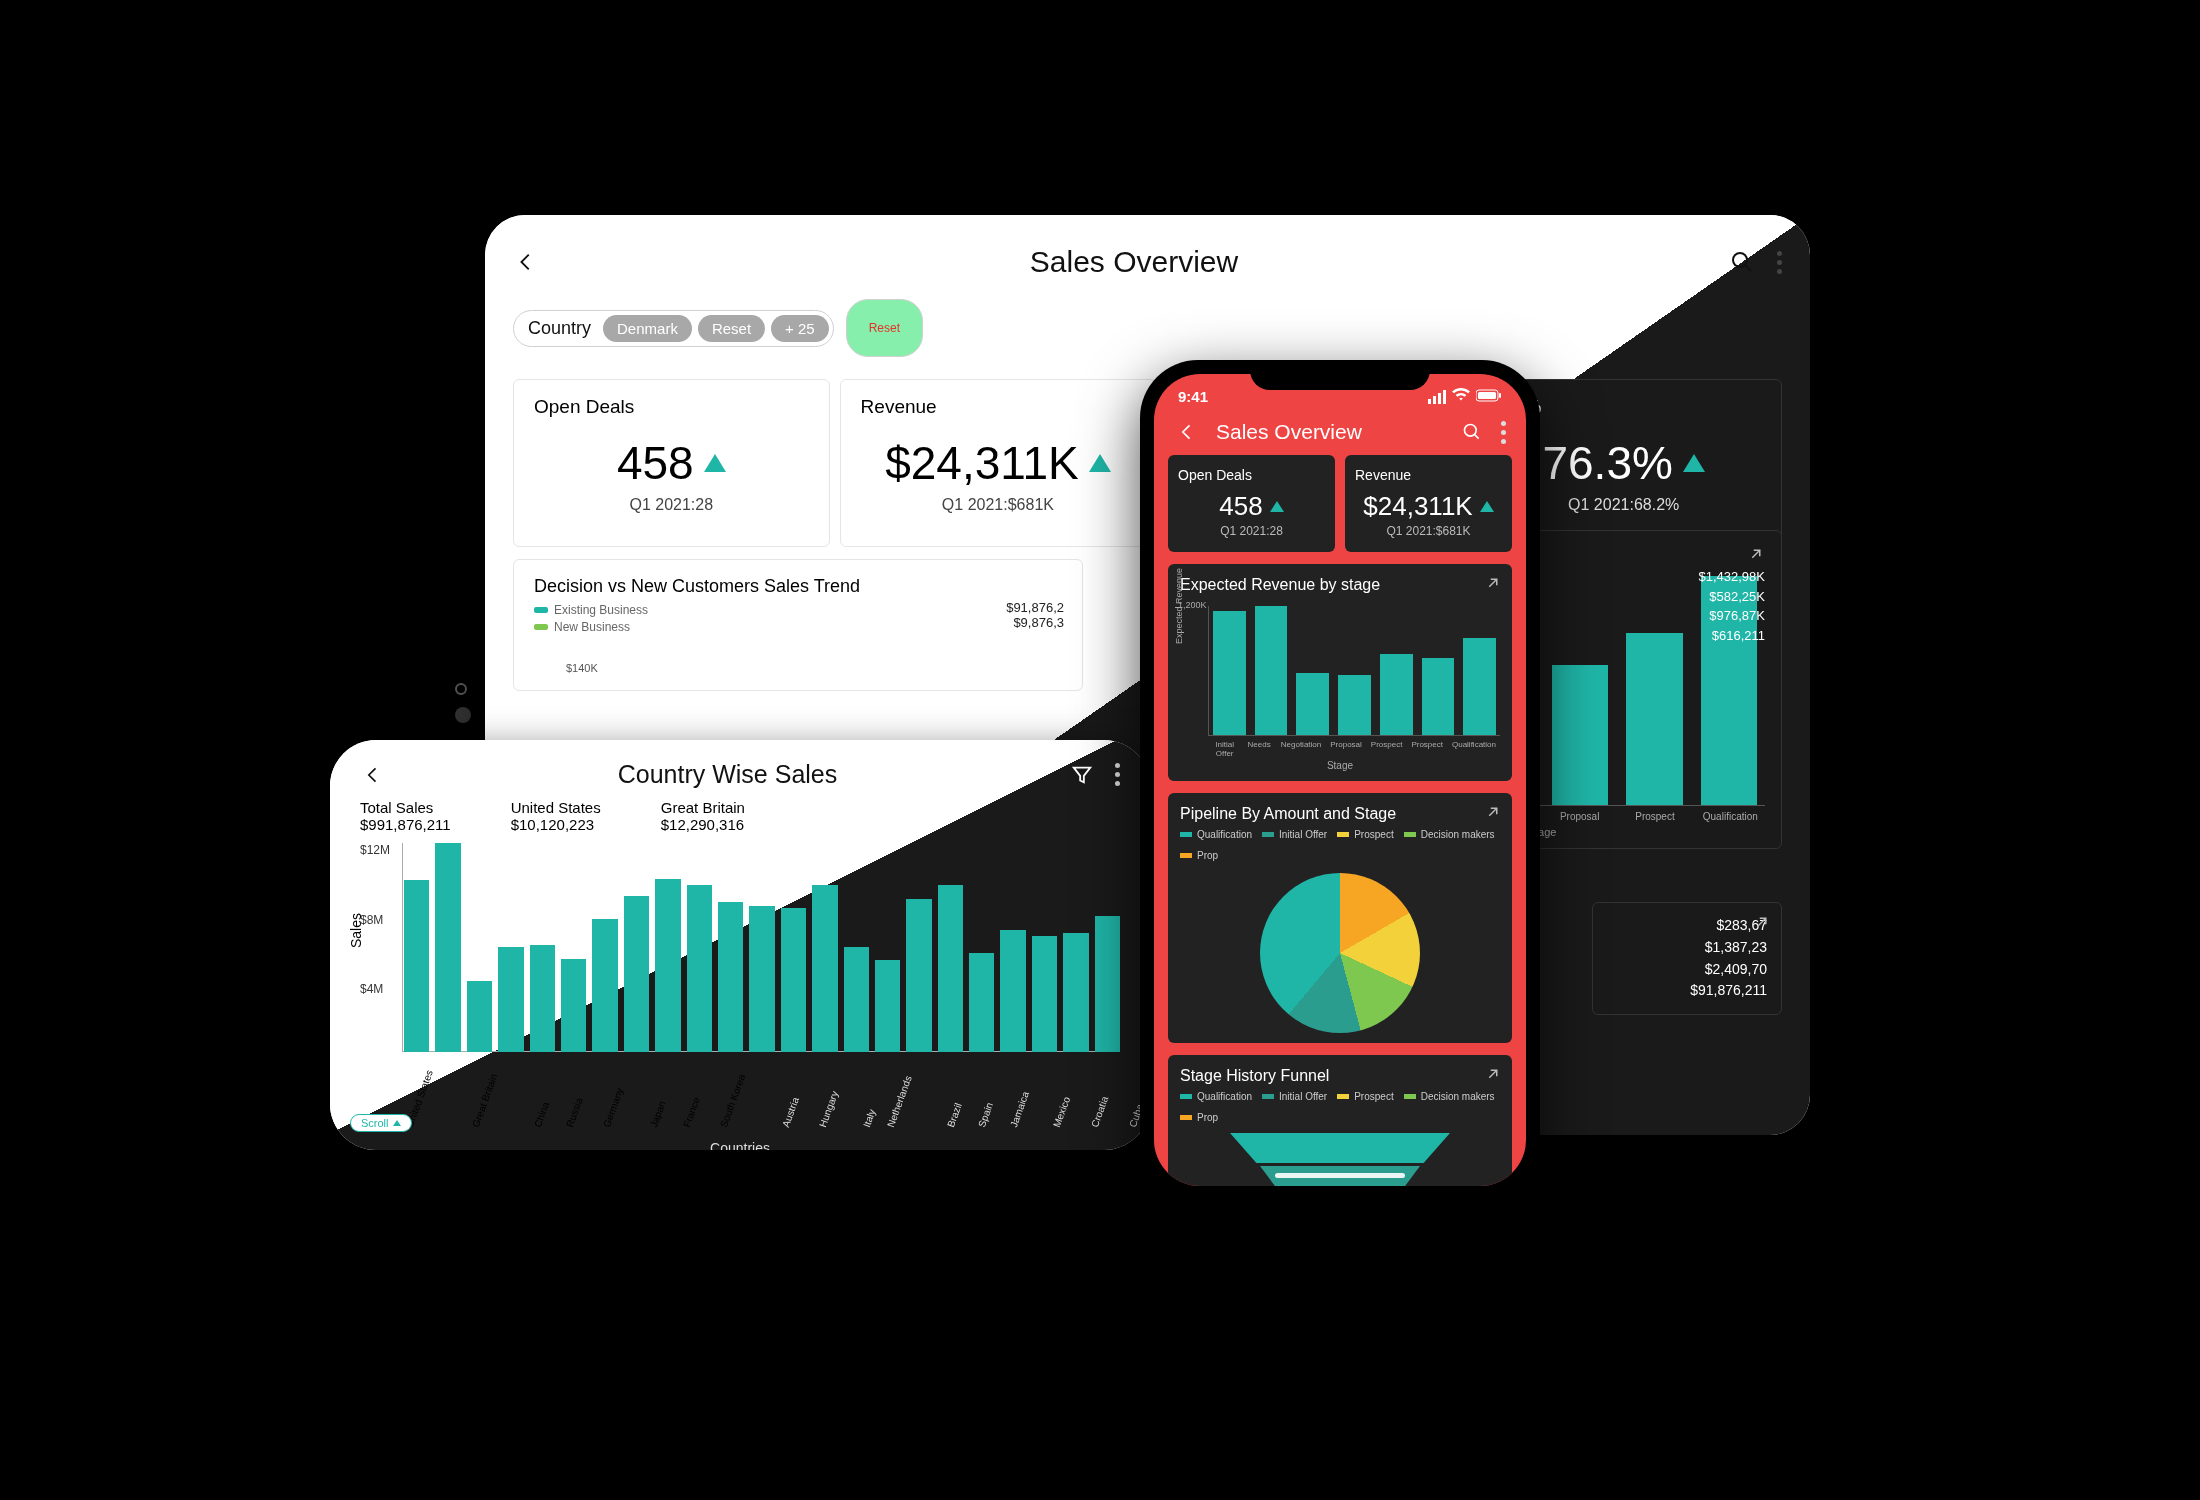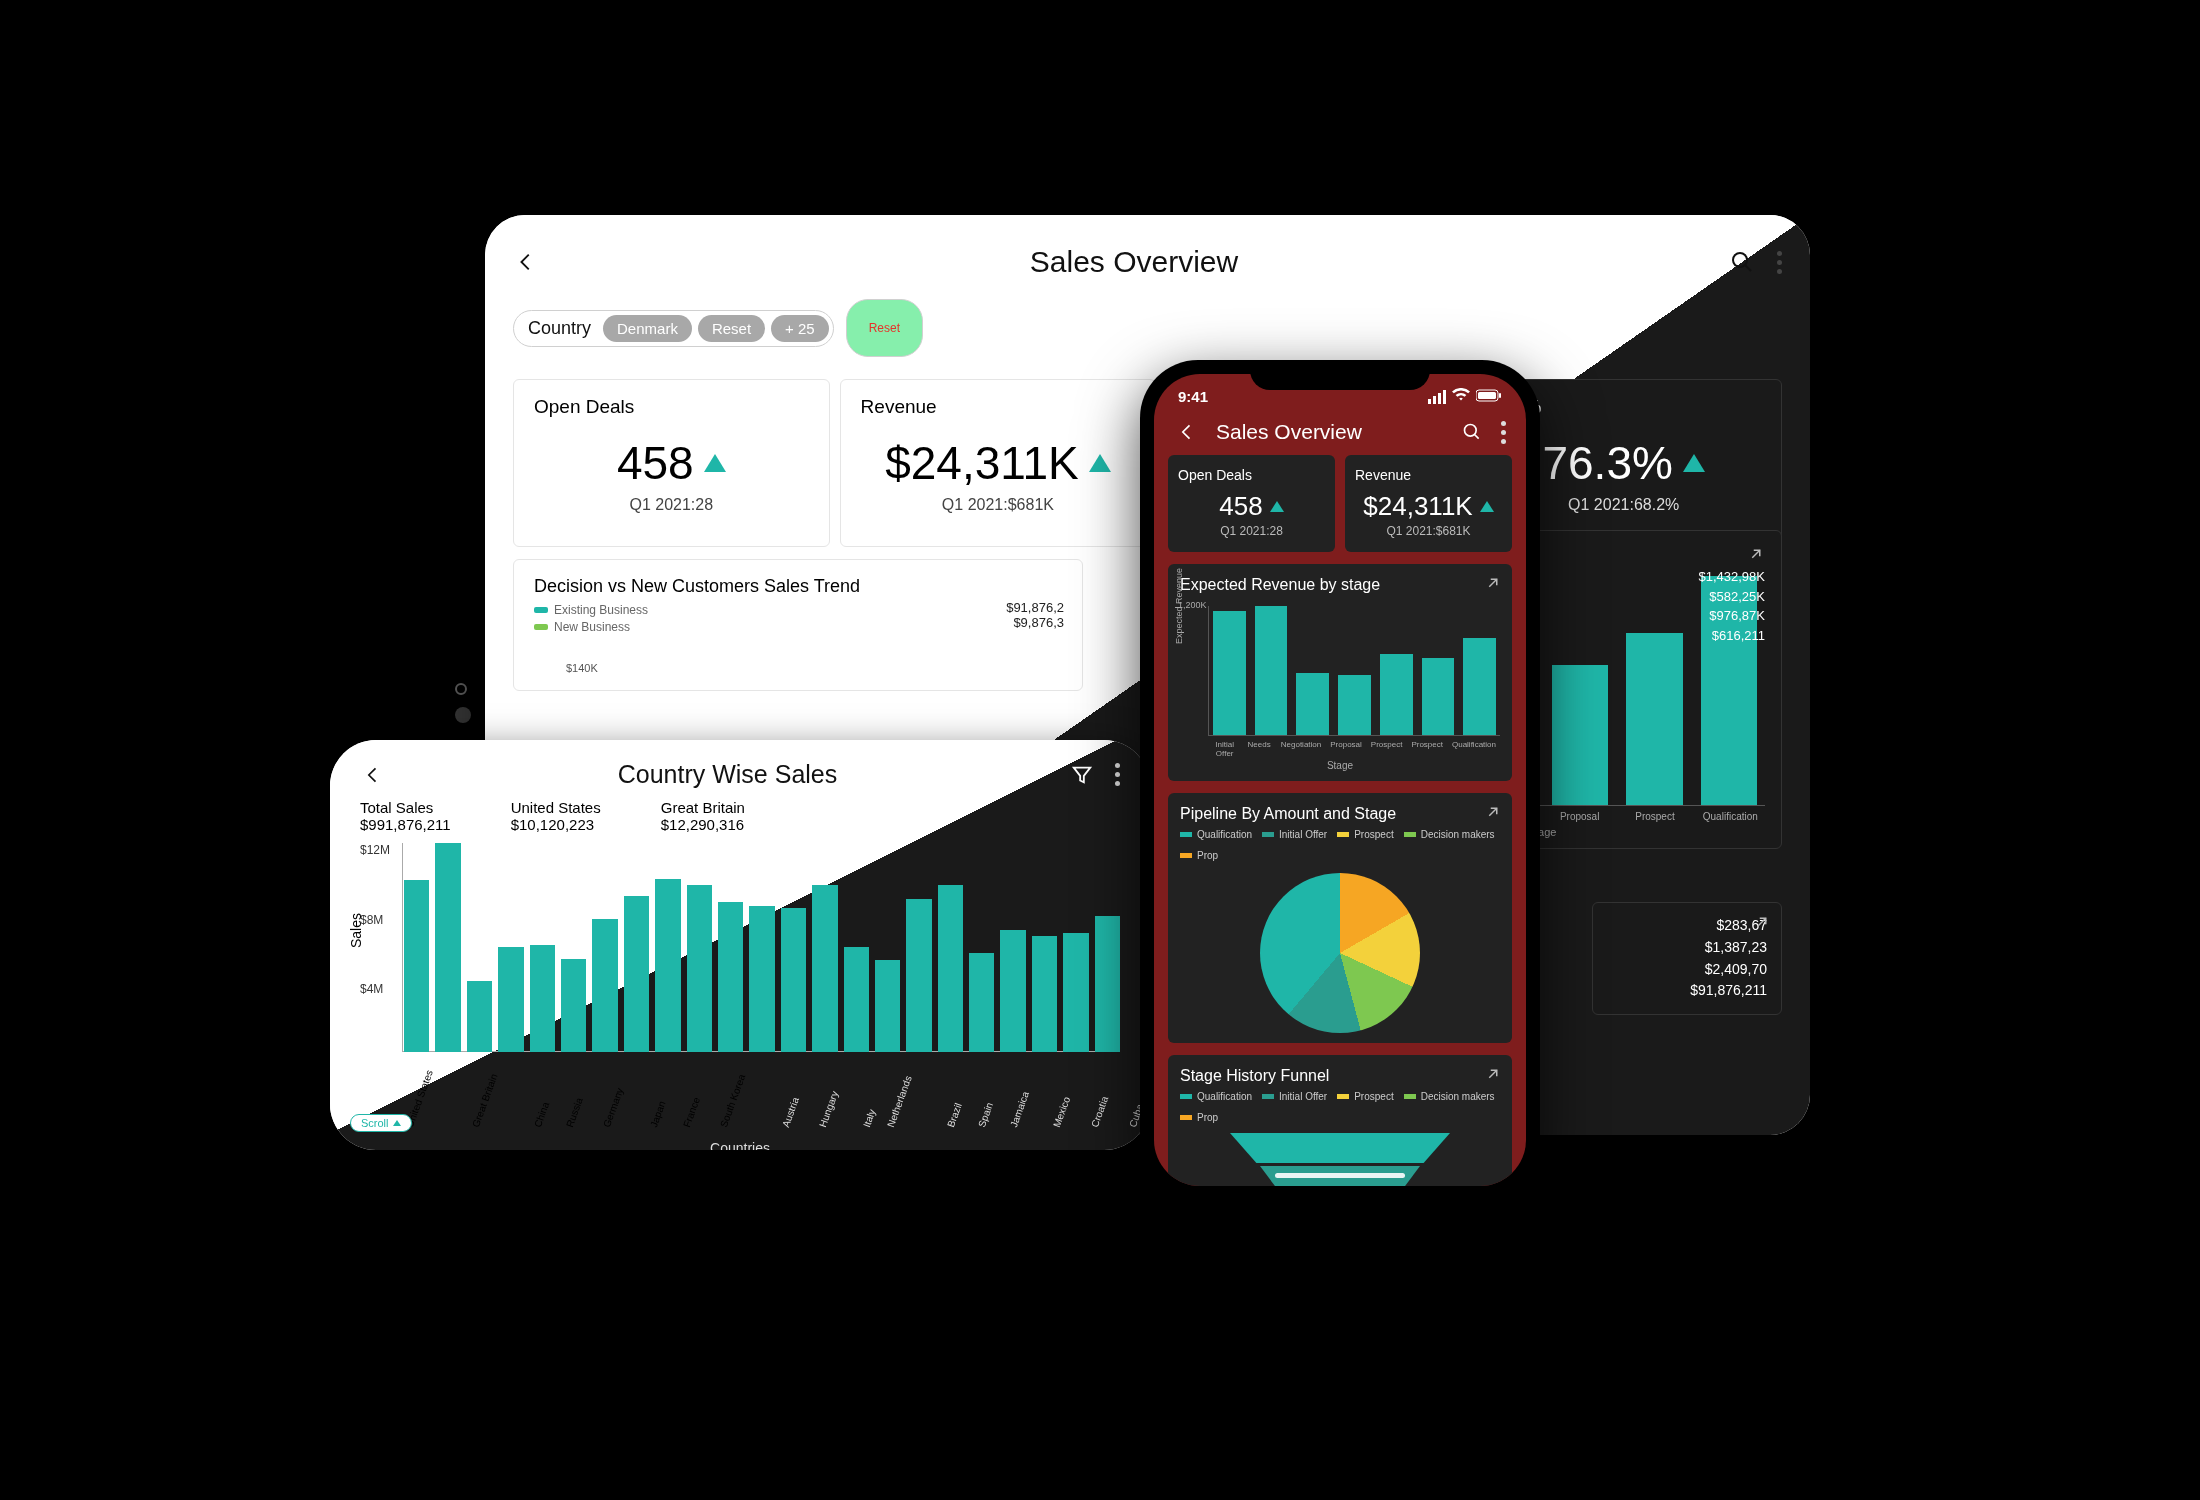--- a/index.html
+++ b/index.html
@@ -91,21 +91,21 @@
 .scroll-pill{position:absolute;left:20px;bottom:18px;border:1px solid #1fb6a8;color:#1fb6a8;background:#fff;border-radius:12px;font-size:11px;padding:2px 10px;display:flex;align-items:center;gap:4px}
 .scroll-pill .car{width:0;height:0;border-left:4px solid transparent;border-right:4px solid transparent;border-bottom:6px solid #1fb6a8}
 
 
 .deco{position:absolute;left:125px;top:498px;display:flex;flex-direction:column;gap:12px}
 .deco .d1{width:12px;height:12px;border-radius:50%;border:2px solid #555}
 .deco .d2{width:16px;height:16px;border-radius:50%;background:#333}
 
 
 .phone{position:absolute;left:810px;top:175px;width:400px;height:840px;border-radius:58px;background:#000;padding:14px;box-shadow:0 20px 60px rgba(0,0,0,.7)}
-.phone .screen{position:absolute;inset:14px;border-radius:46px;background:#7f1d1d;overflow:hidden;color:#fff}
+.phone .screen{position:absolute;inset:14px;border-radius:46px;background:#ef4444;overflow:hidden;color:#fff}
 .phone .notch{position:absolute;top:0;left:50%;transform:translateX(-50%);width:180px;height:30px;background:#000;border-bottom-left-radius:20px;border-bottom-right-radius:20px;z-index:5}
 .statusbar{display:flex;justify-content:space-between;padding:14px 24px 0;font-size:15px;font-weight:600}
 .statusbar .r{display:flex;gap:6px;align-items:center}
 .sigbars{display:flex;gap:2px;align-items:flex-end}
 .sigbars i{width:3px;background:#fff;display:block}
 .sigbars i:nth-child(1){height:5px}.sigbars i:nth-child(2){height:8px}.sigbars i:nth-child(3){height:11px}.sigbars i:nth-child(4){height:14px}
 .wifi svg,.batt svg{fill:#fff}
 .ph-header{display:flex;align-items:center;justify-content:space-between;padding:14px 20px 10px}
 .ph-header .l{display:flex;align-items:center;gap:16px}
 .ph-header svg{stroke:#fff;fill:none;stroke-width:2}

